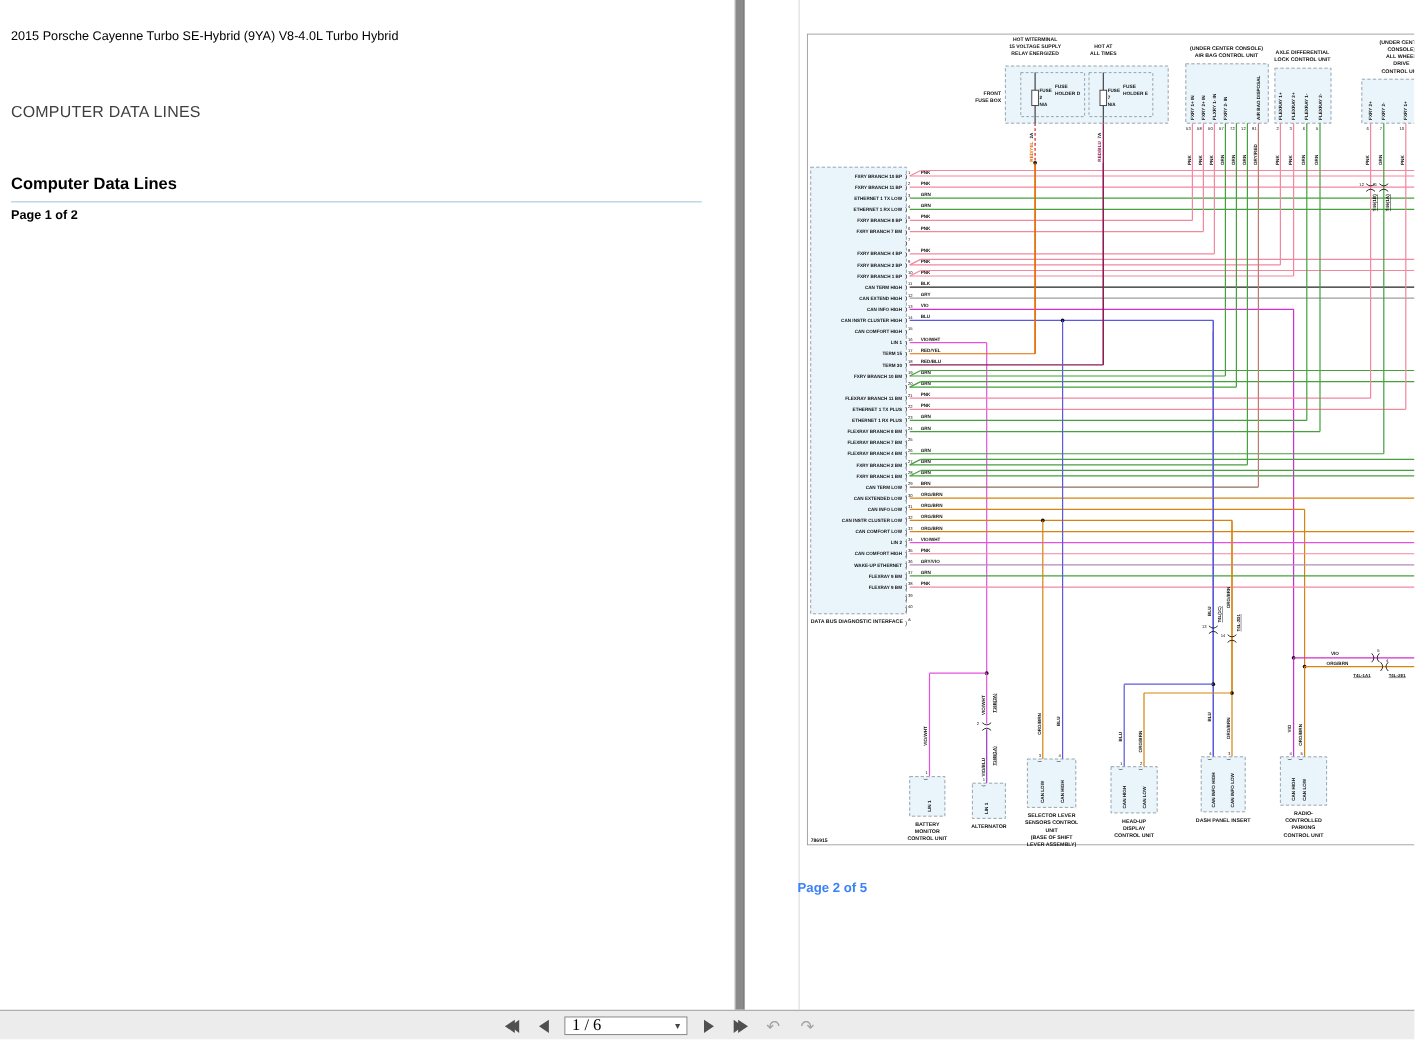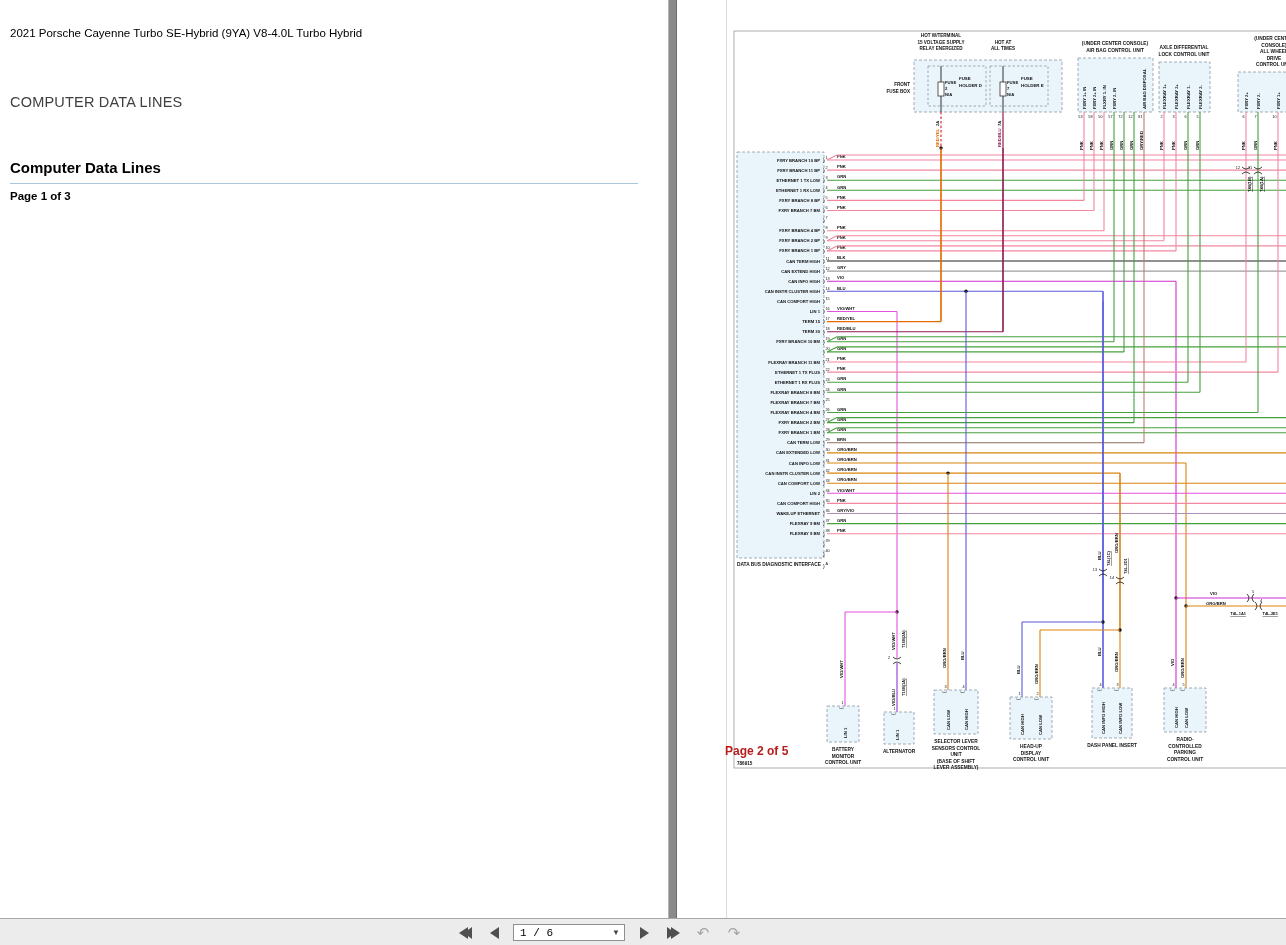--- a/index.html
+++ b/index.html
@@ -12,49 +12,49 @@
   .sub-heading{position:absolute;left:10px;top:159px;width:628px;font-size:15px;font-weight:bold;color:#000;
     padding-bottom:7px;border-bottom:1px solid #aac8da;}
   .page-note{position:absolute;left:10px;top:190px;font-size:11.5px;font-weight:bold;color:#000;}
   
   #divider{position:absolute;left:668px;top:0;width:9px;height:918px;background:#8a8a8a;
     border-left:1px solid #b5b5b5;border-right:1px solid #6d6d6d;box-sizing:border-box;}
   
   #right-panel{position:absolute;left:677px;top:0;width:609px;height:918px;background:#fff;overflow:hidden;}
   #page-edge{position:absolute;left:49px;top:0;width:1px;height:918px;background:#dcdcdc;}
   #diagram-svg{position:absolute;left:48px;top:28px;}
-  .diagram-page-label{position:absolute;left:48px;top:744px;font-size:12px;font-weight:bold;color:#b91c1c;}
+  .diagram-page-label{position:absolute;left:48px;top:800px;font-size:12px;font-weight:bold;color:#3b82f6;}
   
   #toolbar{position:absolute;left:0;top:918px;width:1286px;height:27px;background:#ececec;
     border-top:1px solid #a8a8a8;box-sizing:border-box;}
   .tb-inner{position:absolute;left:455px;top:0;height:27px;display:flex;align-items:center;gap:9px;}
   .tb-btn{display:flex;align-items:center;justify-content:center;width:20px;height:20px;cursor:pointer;}
   .tri-l{width:0;height:0;border-top:6px solid transparent;border-bottom:6px solid transparent;border-right:9px solid #4f4f4f;}
   .tri-r{width:0;height:0;border-top:6px solid transparent;border-bottom:6px solid transparent;border-left:9px solid #4f4f4f;}
   .tri-sm-l{width:0;height:0;border-top:6px solid transparent;border-bottom:6px solid transparent;border-right:8px solid #4f4f4f;margin-left:-4px;}
   .tri-sm-r{width:0;height:0;border-top:6px solid transparent;border-bottom:6px solid transparent;border-left:8px solid #4f4f4f;margin-right:-4px;}
   .page-box{display:flex;align-items:center;width:112px;height:17px;background:#fff;border:1px solid #8f8f8f;
     padding:0 4px;box-sizing:border-box;}
-  .page-box input{border:none;outline:none;flex:1;font-size:11px;font-family:Liberation Mono, monospace;
+  .page-box input{border:none;outline:none;flex:1;font-size:15px;font-family:Liberation Serif, serif;
     color:#000;background:transparent;width:80px;}
   .caret{font-size:8px;color:#444;margin-left:2px;}
   .tb-disabled{opacity:.40;font-size:15px;color:#333;width:22px;text-align:center;cursor:default;}
 </style>
 </head>
 <body>
 
 <div id="app">
 
   <div id="left-panel">
     <div class="doc-text">
-      <div>2021 Porsche Cayenne Turbo SE-Hybrid (9YA) V8-4.0L Turbo Hybrid</div>
+      <div>2015 Porsche Cayenne Turbo SE-Hybrid (9YA) V8-4.0L Turbo Hybrid</div>
     </div>
     <div class="section-heading">COMPUTER DATA LINES</div>
     <div class="sub-heading">Computer Data Lines</div>
-    <div class="page-note">Page 1 of 3</div>
+    <div class="page-note">Page 1 of 2</div>
   </div>
 
   <div id="divider"></div>
 
   <div id="right-panel">
     <div id="page-edge"></div>
     <svg id="diagram-svg" width="561" height="750">
         <g>
           <rect x="9" y="3" width="591" height="737" fill="#fff" stroke="#999" stroke-width="0.8"></rect>
           <text x="12" y="737" font-size="4.6" fill="#111" text-anchor="start" font-weight="bold">786915</text>

